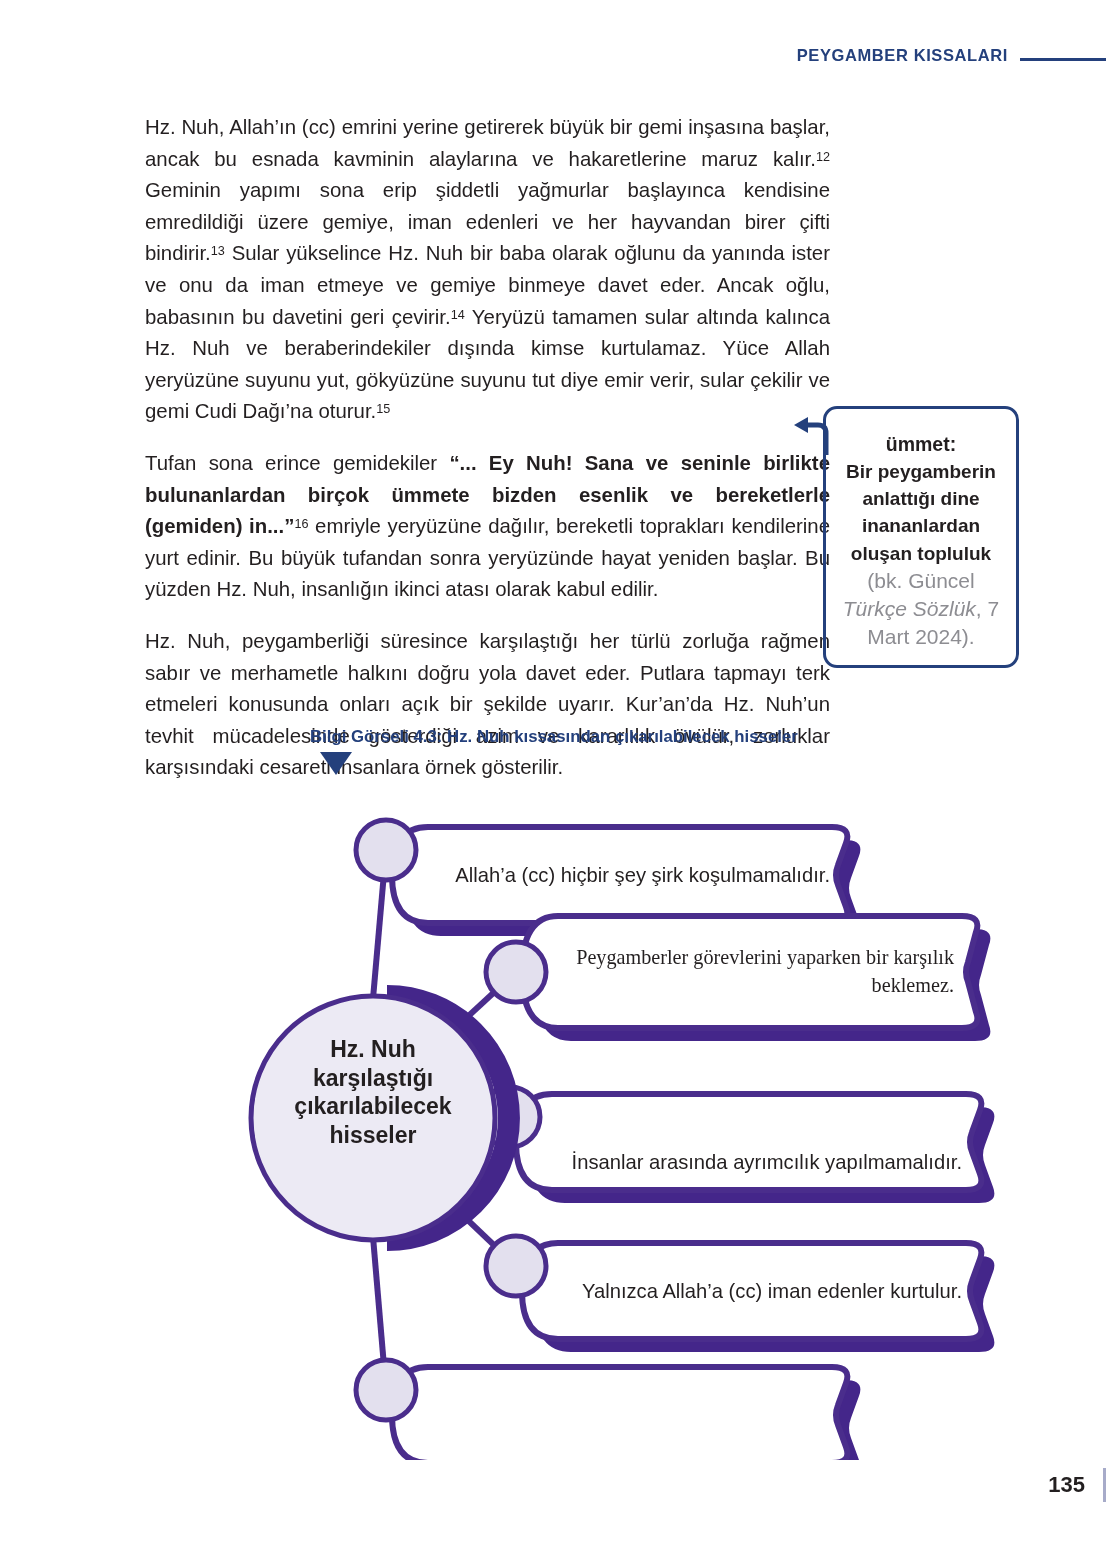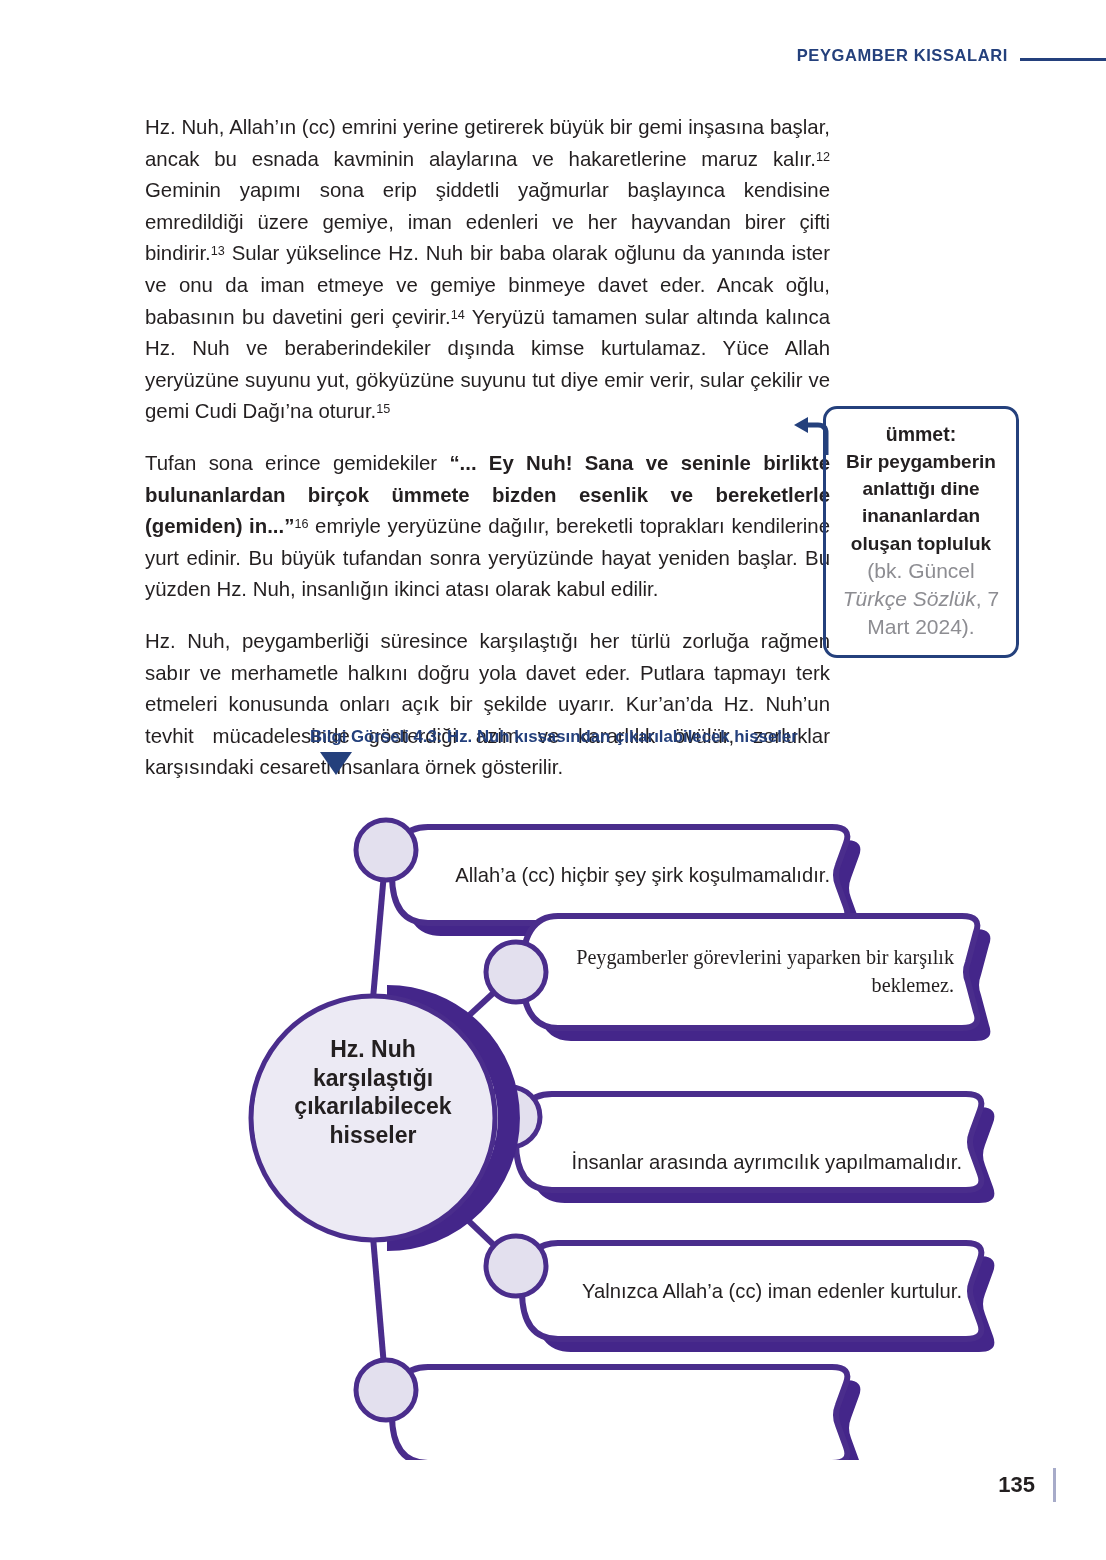--- a/index.html
+++ b/index.html
@@ -68,21 +68,21 @@
 
   
   .callout {
     position: absolute;
     left: 823px;
     top: 406px;
     width: 196px;
     box-sizing: border-box;
     border: 3.5px solid #24407c;
     border-radius: 14px;
-    padding: 12px 10px 14px 10px;
+    padding: 22px 10px 14px 10px;
     text-align: center;
   }
   .callout-term {
     font-size: 19.5px;
     font-weight: bold;
     line-height: 27px;
     color: #231f20;
     display: block;
   }
   .callout-def {
@@ -159,21 +159,20 @@
 
   
   .page-footer {
     position: absolute;
     left: 0;
     top: 1468px;
     width: 1106px;
     display: flex;
     align-items: center;
     justify-content: flex-end;
-    padding-right: 50px;
     box-sizing: border-box;
   }
   .page-number {
     font-size: 22px;
     font-weight: bold;
     color: #231f20;
   }
   .footer-rule {
     width: 3px;
     height: 34px;

